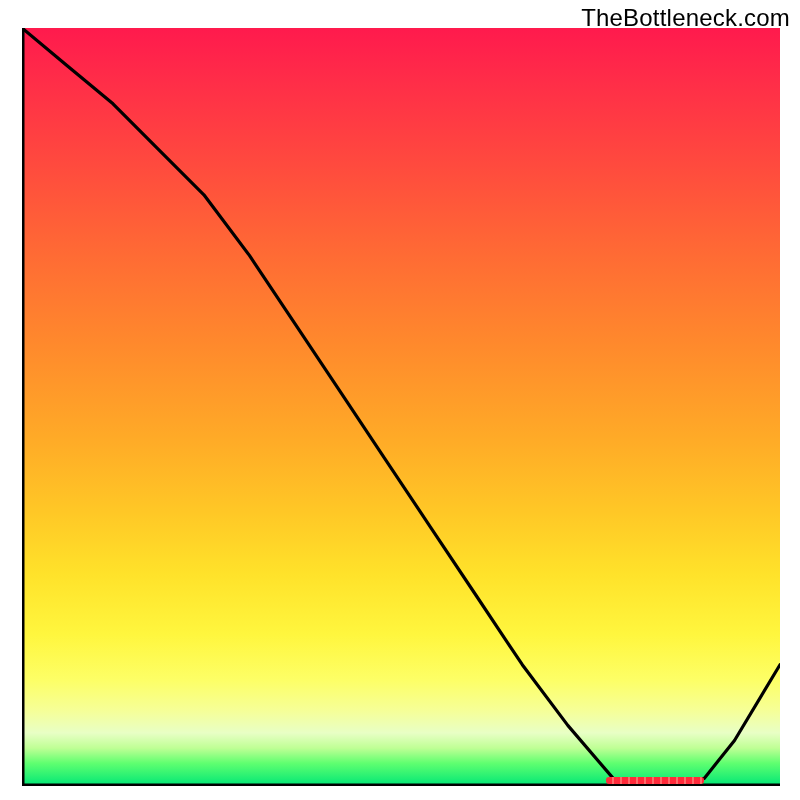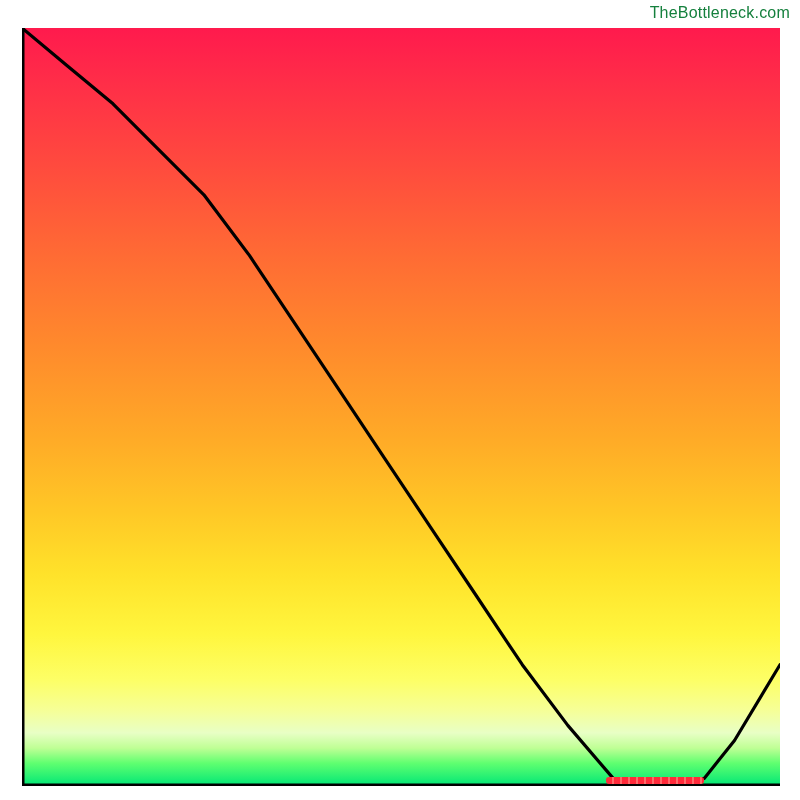--- a/index.html
+++ b/index.html
@@ -13,22 +13,22 @@
   }
   .wrap {
     position: relative;
     width: 800px;
     height: 800px;
   }
   .attribution {
     position: absolute;
     top: 4px;
     right: 10px;
-    color: #15803d;
-    font-size: 16px;
+    color: #000000;
+    font-size: 24px;
     letter-spacing: 0.2px;
   }
   .plot {
     position: absolute;
     left: 22px;
     top: 28px;
     width: 758px;
     height: 758px;
     box-sizing: border-box;
     

